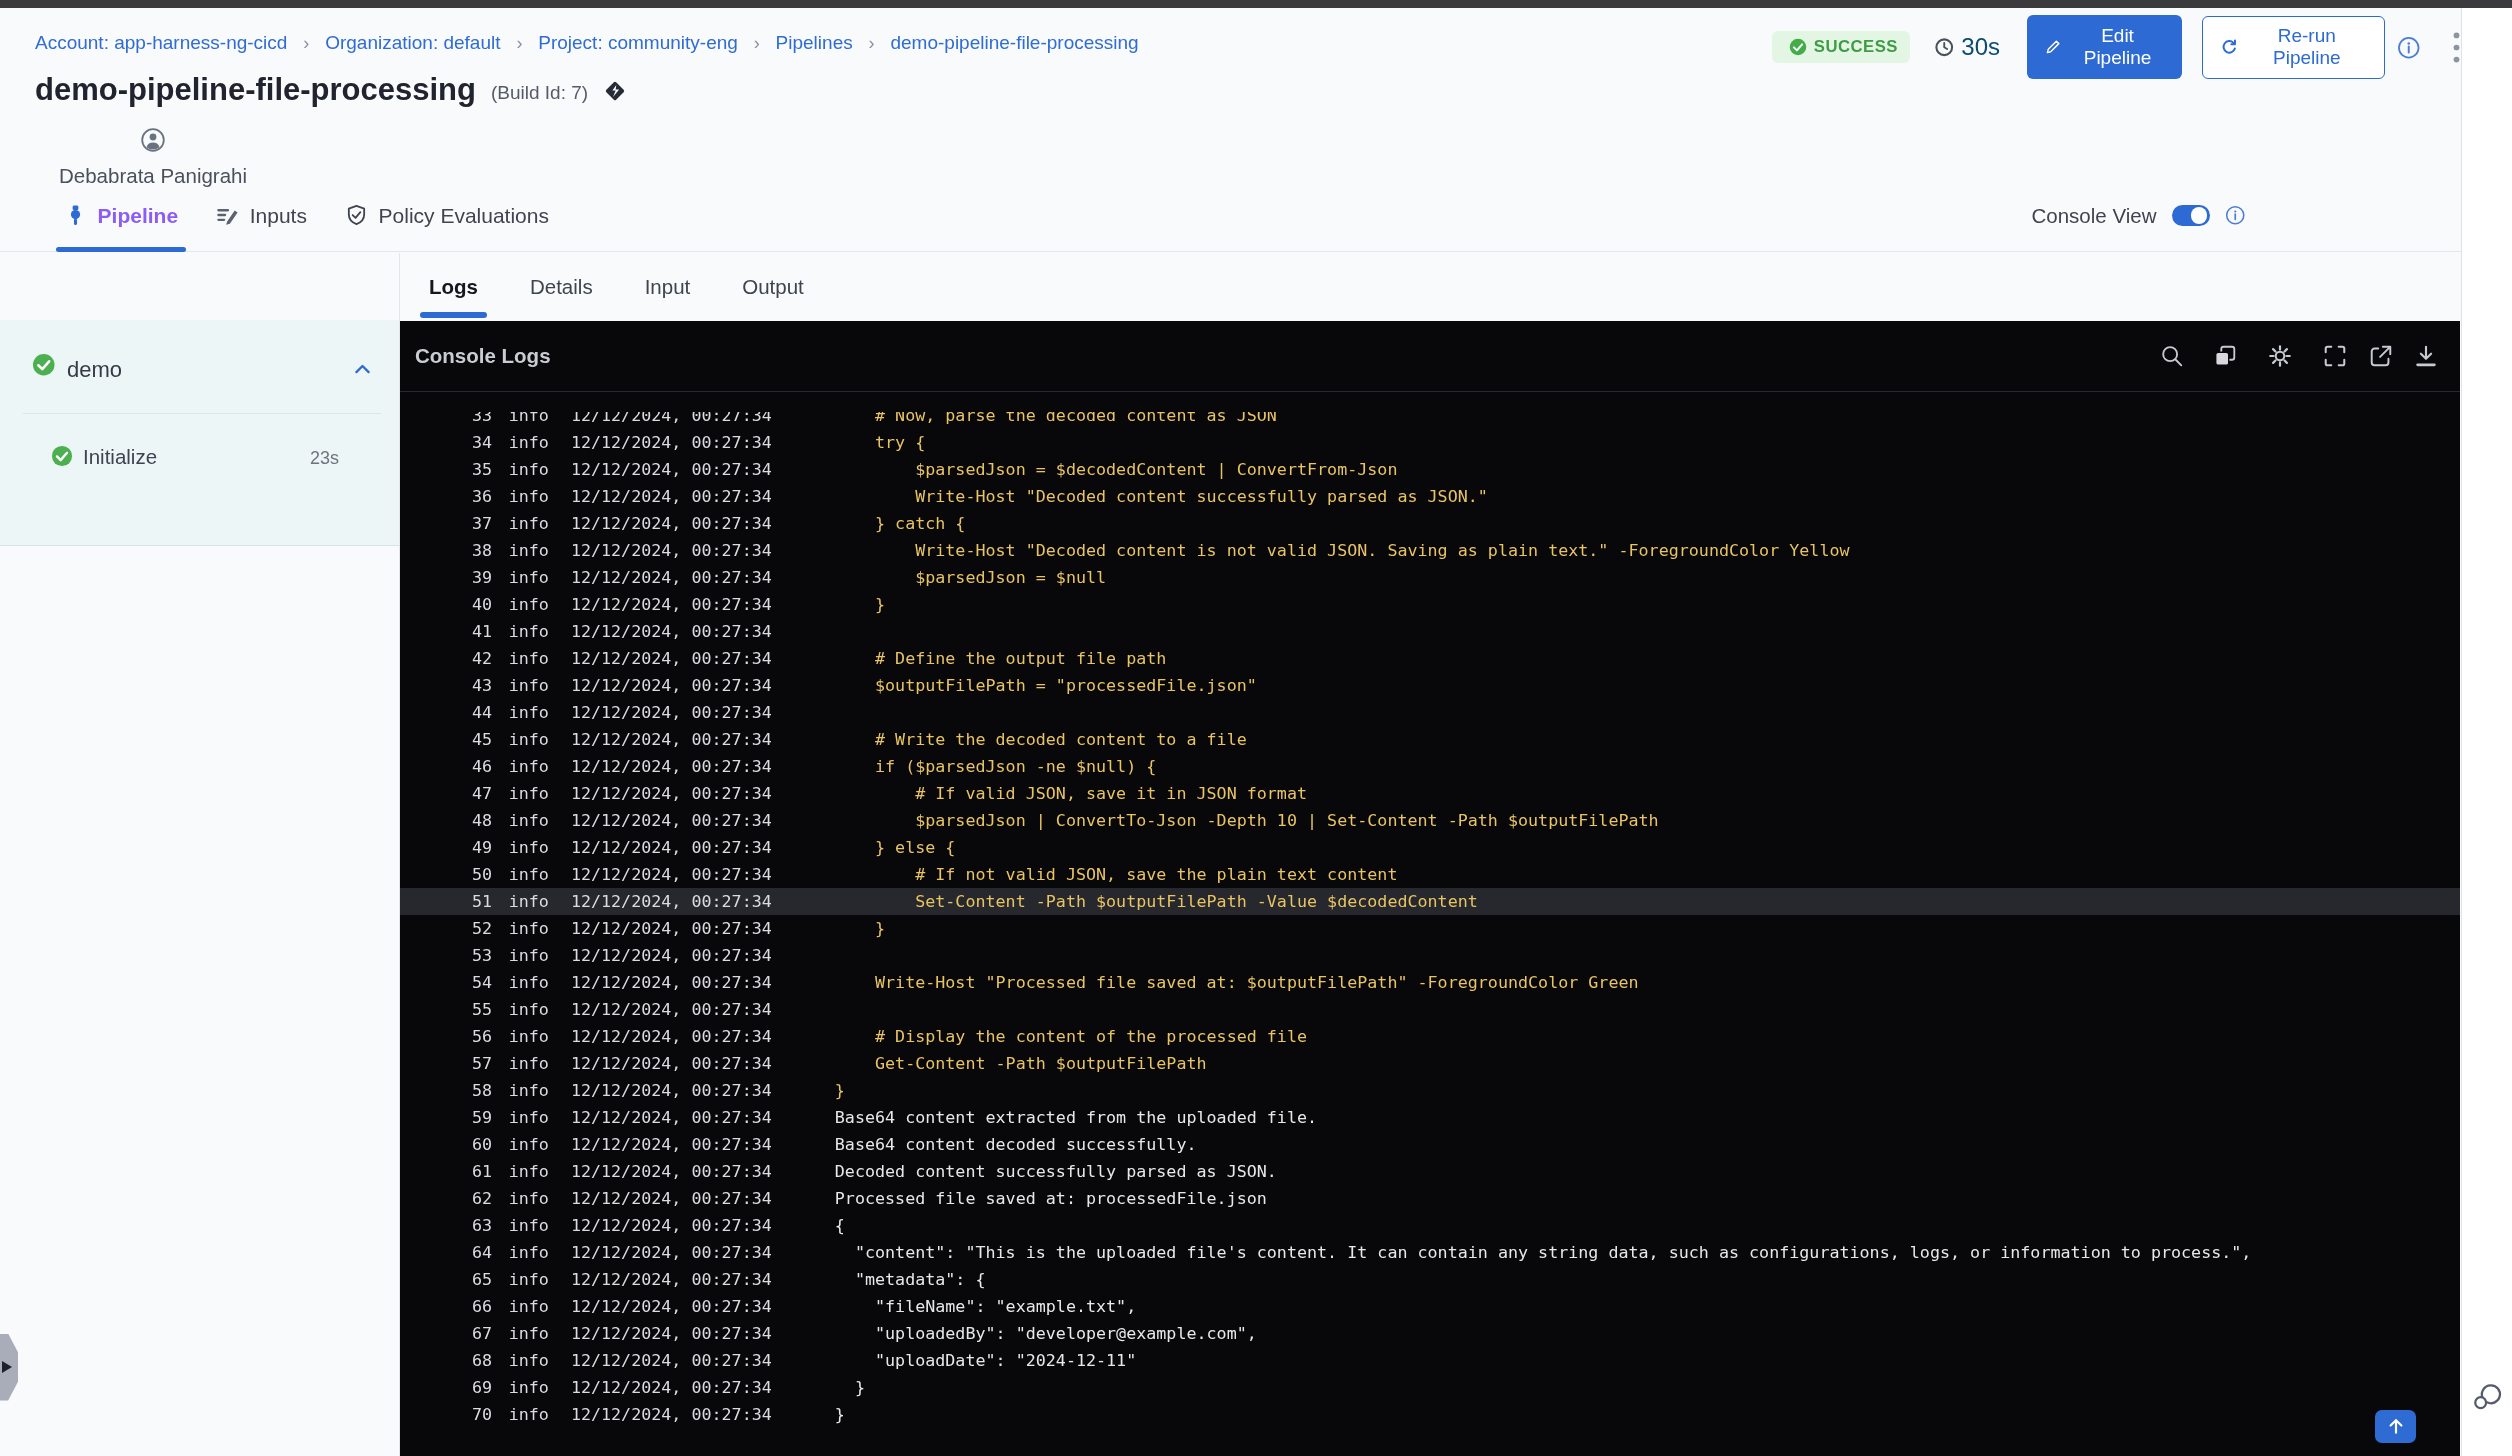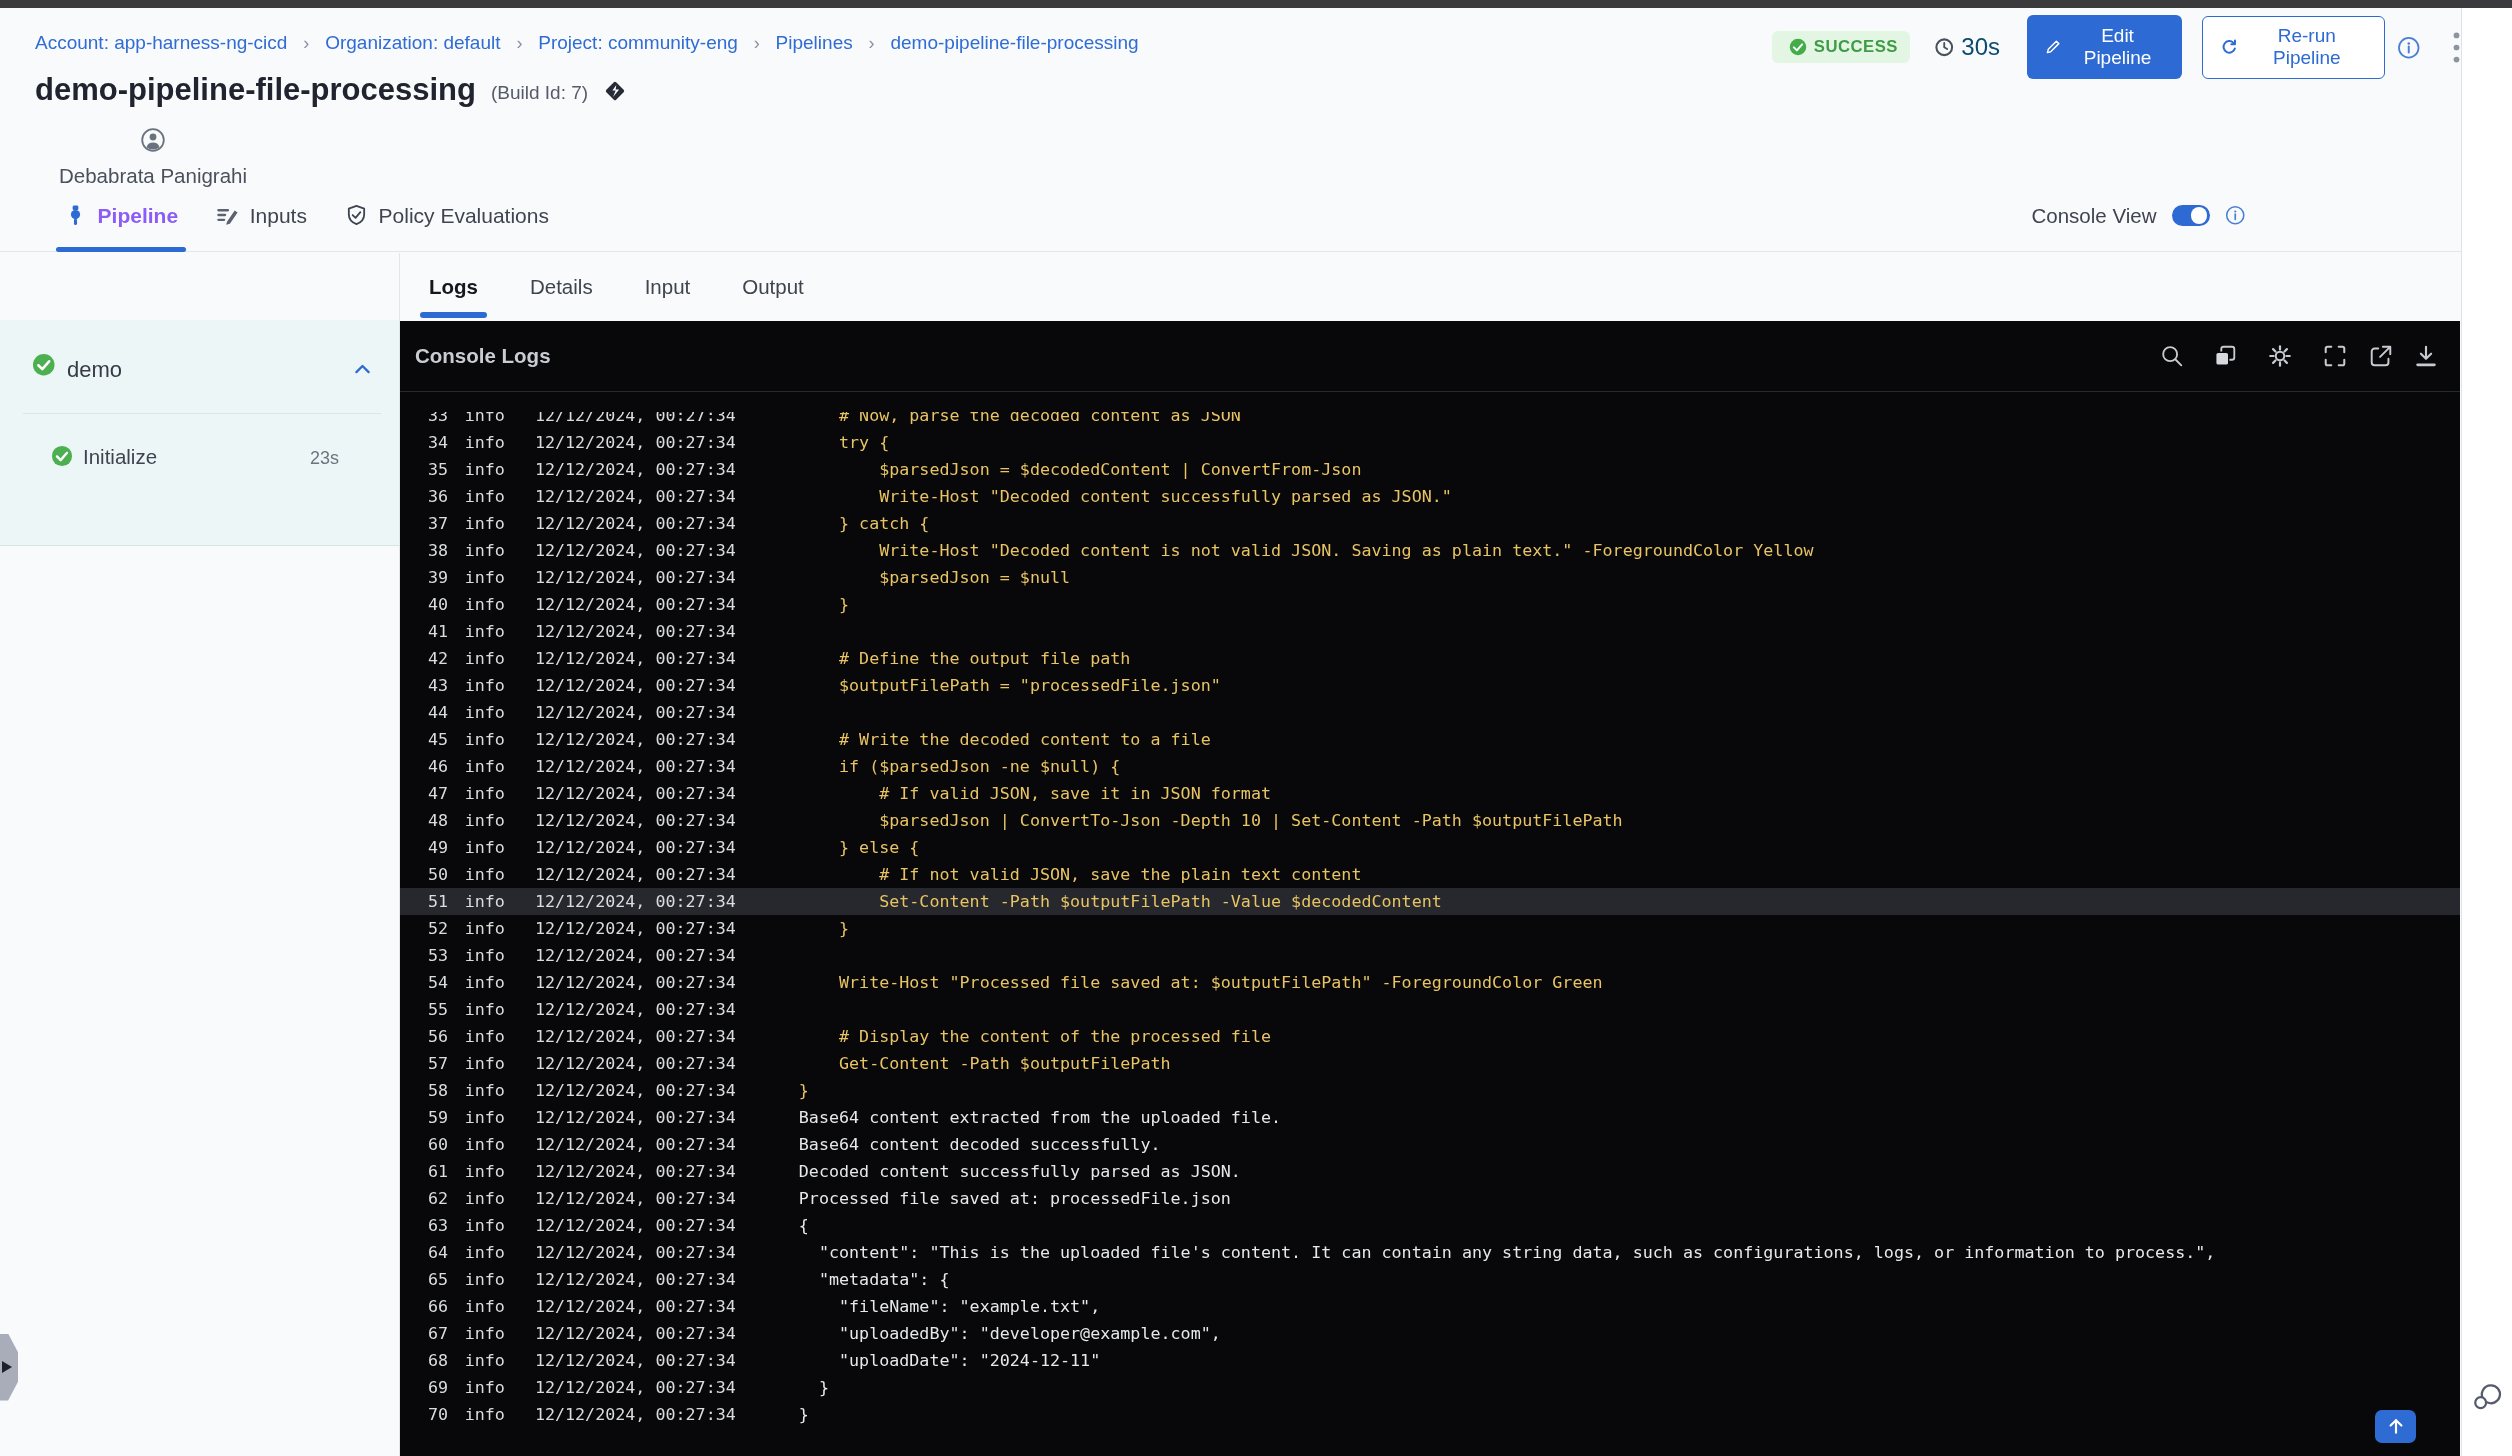--- a/index.html
+++ b/index.html
@@ -85,25 +85,25 @@
   .ltab.active::after { content:""; position:absolute; left:-9px; right:-9px; bottom:3px; height:5.3px; background:#2d6ad3; border-radius:3px; }
 
   .panel { position:absolute; left:0; top:68px; width:100%; height:1144px; background:#08080a; }
   .panel-header { position:absolute; left:0; top:0; width:100%; height:71px; border-bottom:0.8px solid #26292f; }
   .panel-title { position:absolute; left:15px; top:23px; font-size:20.5px; font-weight:bold; color:#c9ccd2; }
   .tool { position:absolute; top:22px; width:26px; height:26px; color:#c7cad0; cursor:pointer; display:flex; }
   .t-search{ left:1759px; } .t-copy{ left:1812px; } .t-gear{ left:1867px; } .t-full{ left:1922px; } .t-ext{ left:1968px; } .t-dl{ left:2013px; }
 
   .logarea { position:absolute; left:0; top:71px; width:100%; height:1072px; overflow:hidden; }
   .logscroll { padding-top:10.6px; }
-  .logrow { height:27px; line-height:27px; font-family:"DejaVu Sans Mono", monospace; font-size:16.7px; white-space:pre; display:flex; }
+  .logrow { height:27px; line-height:27px; font-family:"DejaVu Sans Mono", monospace; font-size:16.7px; white-space:pre; display:flex;padding-left:44px; }
   .logrow.hl { background:#26282d; }
   .logrow .ln  { display:inline-block; width:35px; margin-left:13px; text-align:right; color:#dadce0; }
   .logrow .lvl { display:inline-block; margin-left:16.7px; color:#dadce0; }
-  .logrow .lts { display:inline-block; margin-left:30px; color:#dadce0; }
+  .logrow .lts { display:inline-block; margin-left:22px; color:#dadce0; }
   .logrow .lmsg { display:inline-block; margin-left:63px; }
   .lmsg.y { color:#e8c464; }
   .lmsg.w { color:#e6e8ea; }
   .clip-top { position:absolute; left:0; top:0; width:100%; height:20.5px; background:#08080a; }
 
   .scrolltop { position:absolute; left:1975px; top:1089px; width:41px; height:33px; background:#2e6bd2; border:none;
                border-radius:6.8px; cursor:pointer; display:flex; align-items:center; justify-content:center; }
 
   
   #rightstrip { position:absolute; left:2461px; top:7.6px; width:52px; height:1449px; background:#ffffff; border-left:0.8px solid #dfe2e7; }

